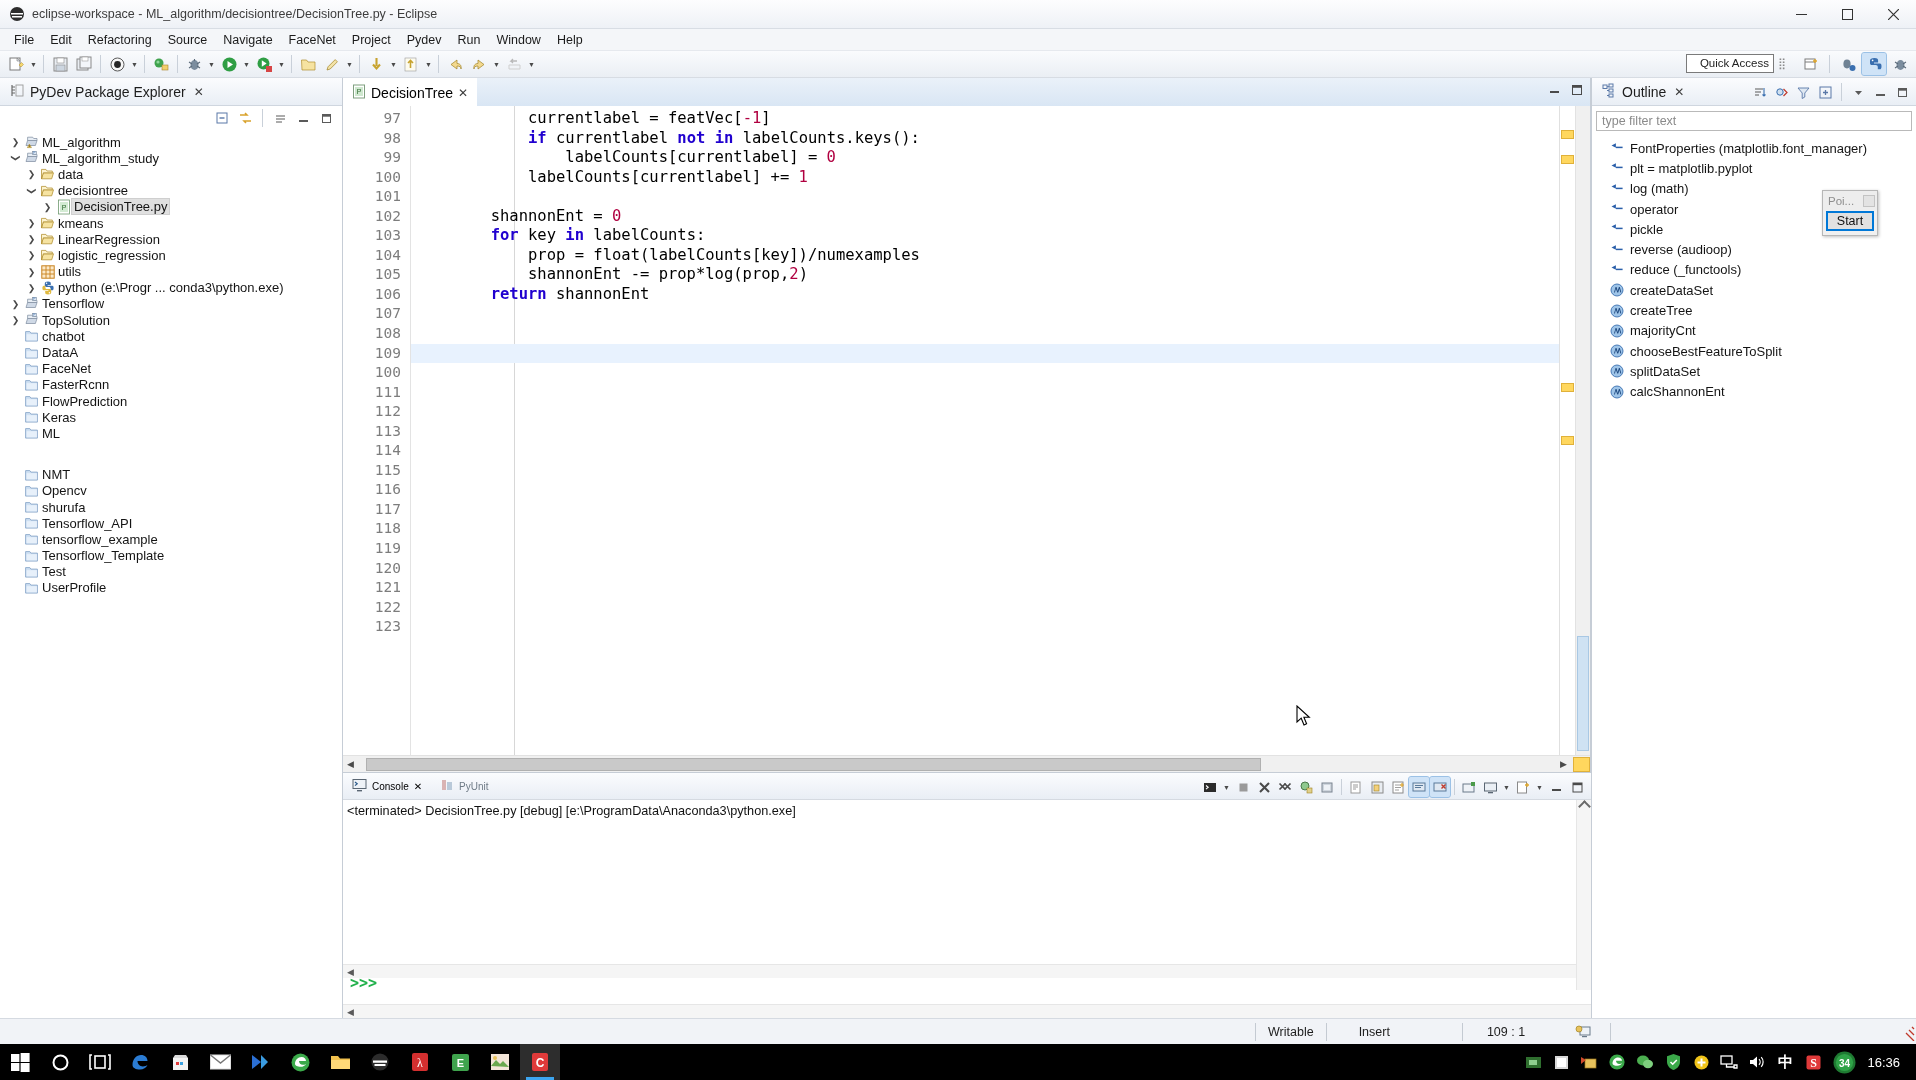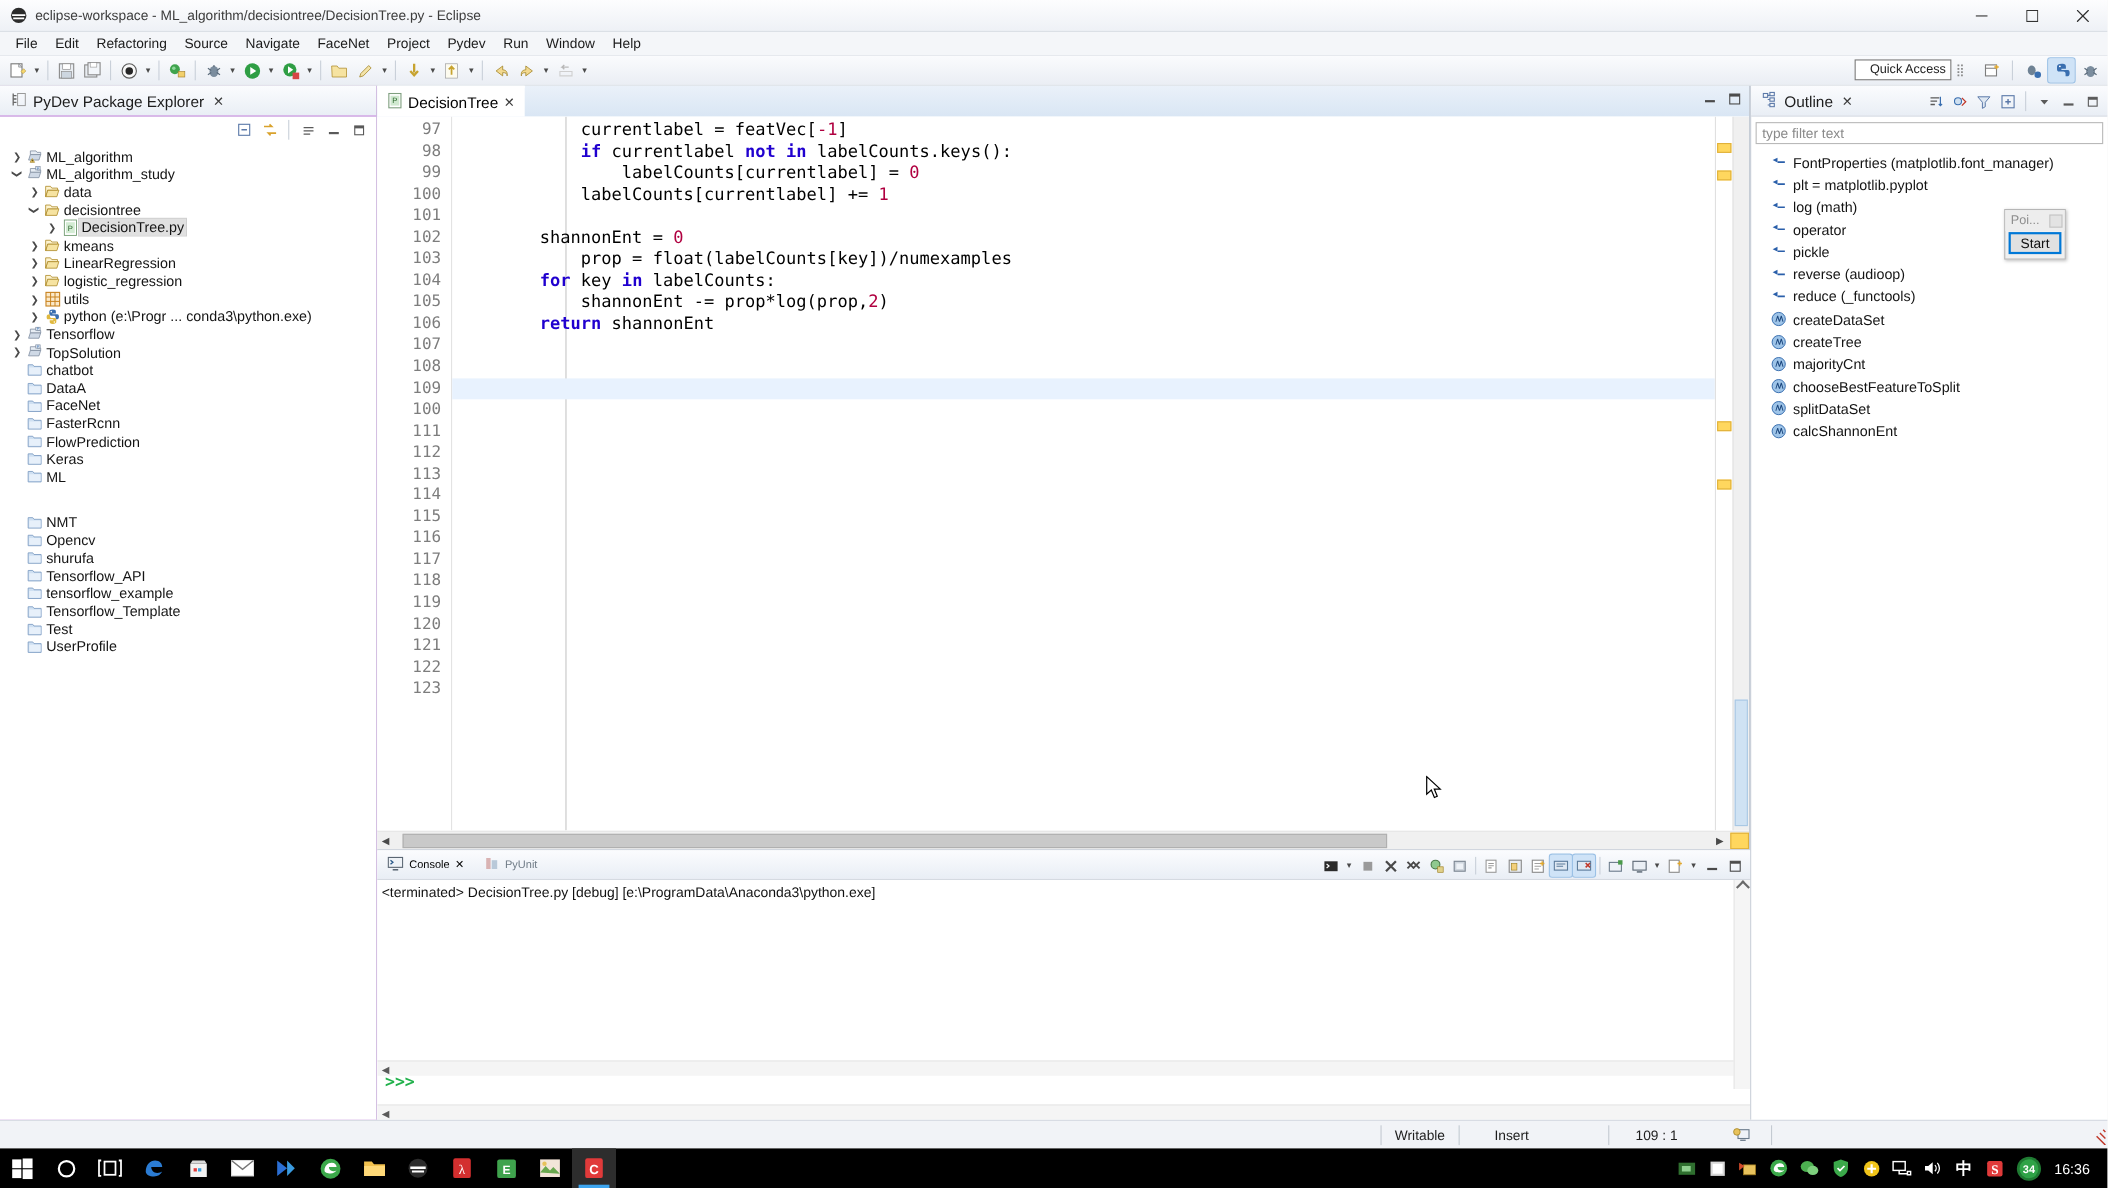--- a/index.html
+++ b/index.html
@@ -44,21 +44,21 @@
   .qa-box{ width:88px;height:19px;border:1px solid #7a7a7a;background:#fff;
            font-size:11.5px; color:#222; padding:1px 4px; line-height:15px;text-align:right;}
   .persp-zone{ position:absolute; right:4px; top:2px; display:flex; align-items:center; gap:2px;}
   .persp-btn{ width:24px;height:22px;display:flex;align-items:center;justify-content:center;border-radius:2px;}
   .persp-btn.sel{ background:#cfe3f7; outline:1px solid #9bc1e6; }
 
   
   .body-row{ display:flex; height:calc(1080px - 29px - 22px - 27px - 26px - 36px); }
 
   
-  .left-view{ width:343px; background:#d946ef; border-right:1px solid #c6cdd6;
+  .left-view{ width:343px; background:#bef264; border-right:1px solid #c6cdd6;
               display:flex; flex-direction:column; }
   .view-tabbar{ height:28px; background:linear-gradient(#fbfcfe,#e9eef5);
                 display:flex; align-items:center; position:relative;
                 border-bottom:1px solid #cfd6df;}
   .view-tab{ display:flex;align-items:center; gap:5px; padding:0 8px 0 10px; height:28px;
              font-size:14px; color:#1d1d1d; font-weight:normal;}
   .view-tab .x{ font-size:12px; color:#3c3c3c; margin-left:3px;}
   .view-tools{ position:absolute; right:4px; top:4px; display:flex; gap:2px; align-items:center;}
   .vt-btn{ width:20px;height:20px;display:flex;align-items:center;justify-content:center;border-radius:2px;}
   .pe-toolbar{ height:24px; background:#fff; display:flex; justify-content:flex-end;
@@ -747,22 +747,22 @@
           <div class="codecol">
             <div class="indent-guide" style="left:103px"></div>
             <div class="indent-guide" style="left:103px"></div>
             <div id="code-lines">
                 <div class="cline"><span>            currentlabel = featVec[</span><span class="num">-1</span><span>]</span></div>
                 <div class="cline"><span>            </span><span class="kw">if</span><span> currentlabel </span><span class="kw">not in</span><span> labelCounts.keys():</span></div>
                 <div class="cline"><span>                labelCounts[currentlabel] = </span><span class="num">0</span></div>
                 <div class="cline"><span>            labelCounts[currentlabel] += </span><span class="num">1</span></div>
                 <div class="cline"><span></span></div>
                 <div class="cline"><span>        shannonEnt = </span><span class="num">0</span></div>
+                <div class="cline"><span>        </span><span class="kw">for</span><span> key </span><span class="kw">in</span><span> labelCounts:</span></div>
                 <div class="cline"><span>            prop = float(labelCounts[key])/numexamples</span></div>
-                <div class="cline"><span>        </span><span class="kw">for</span><span> key </span><span class="kw">in</span><span> labelCounts:</span></div>
                 <div class="cline"><span>            shannonEnt -= prop*log(prop,</span><span class="num">2</span><span>)</span></div>
                 <div class="cline"><span>        </span><span class="kw">return</span><span> shannonEnt</span></div>
                 <div class="cline"><span></span></div>
                 <div class="cline"><span></span></div>
                 <div class="cline cursorline"><span></span></div>
                 <div class="cline"><span></span></div>
                 <div class="cline"><span></span></div>
                 <div class="cline"><span></span></div>
                 <div class="cline"><span></span></div>
                 <div class="cline"><span></span></div>

